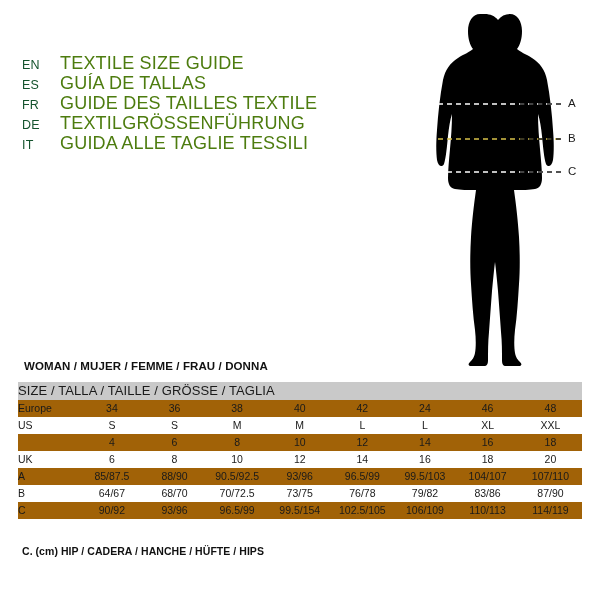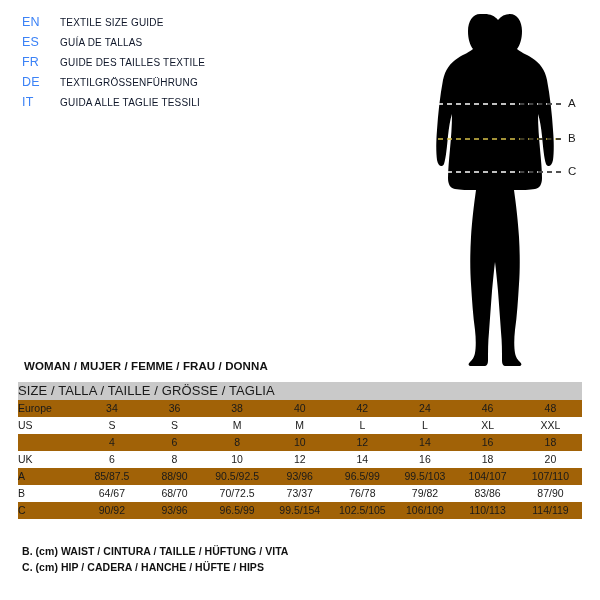--- a/index.html
+++ b/index.html
@@ -30,26 +30,27 @@
   }
   .title-row {
     display: flex;
     align-items: baseline;
     height: 20px;
   }
   .title-lang {
     width: 38px;
     font-size: 12.5px;
     letter-spacing: 0.2px;
-    color: #3b82f6;
+    color: #14532d;
+    margin-top: 43px;
   }
   .title-text {
-    font-size: 10px;
+    font-size: 18px;
     letter-spacing: 0.2px;
-    color: #0f172a;
+    color: #4d7c0f;
   }
 
   
   .figure-wrap {
     position: absolute;
     left: 400px;
     top: 8px;
     width: 190px;
     height: 365px;
   }
@@ -309,21 +310,21 @@
           <td class="val">99.5/103</td>
           <td class="val">104/107</td>
           <td class="val">107/110</td>
         </tr>
 
         <tr class="plain">
           <td class="lbl">B</td>
           <td class="val">64/67</td>
           <td class="val">68/70</td>
           <td class="val">70/72.5</td>
-          <td class="val">73/37</td>
+          <td class="val">73/75</td>
           <td class="val">76/78</td>
           <td class="val">79/82</td>
           <td class="val">83/86</td>
           <td class="val">87/90</td>
         </tr>
 
         <tr class="shade">
           <td class="lbl">C</td>
           <td class="val">90/92</td>
           <td class="val">93/96</td>
@@ -332,17 +333,16 @@
           <td class="val">102.5/105</td>
           <td class="val">106/109</td>
           <td class="val">110/113</td>
           <td class="val">114/119</td>
         </tr>
       </tbody>
     </table>
   </div>
 
   <div class="legend">
-    <div class="legend-line">B. (cm) WAIST / CINTURA / TAILLE / HÜFTUNG / VITA</div>
     <div class="legend-line">C. (cm) HIP / CADERA / HANCHE / HÜFTE / HIPS</div>
   </div>
 
 </div>
 
 </body></html>

